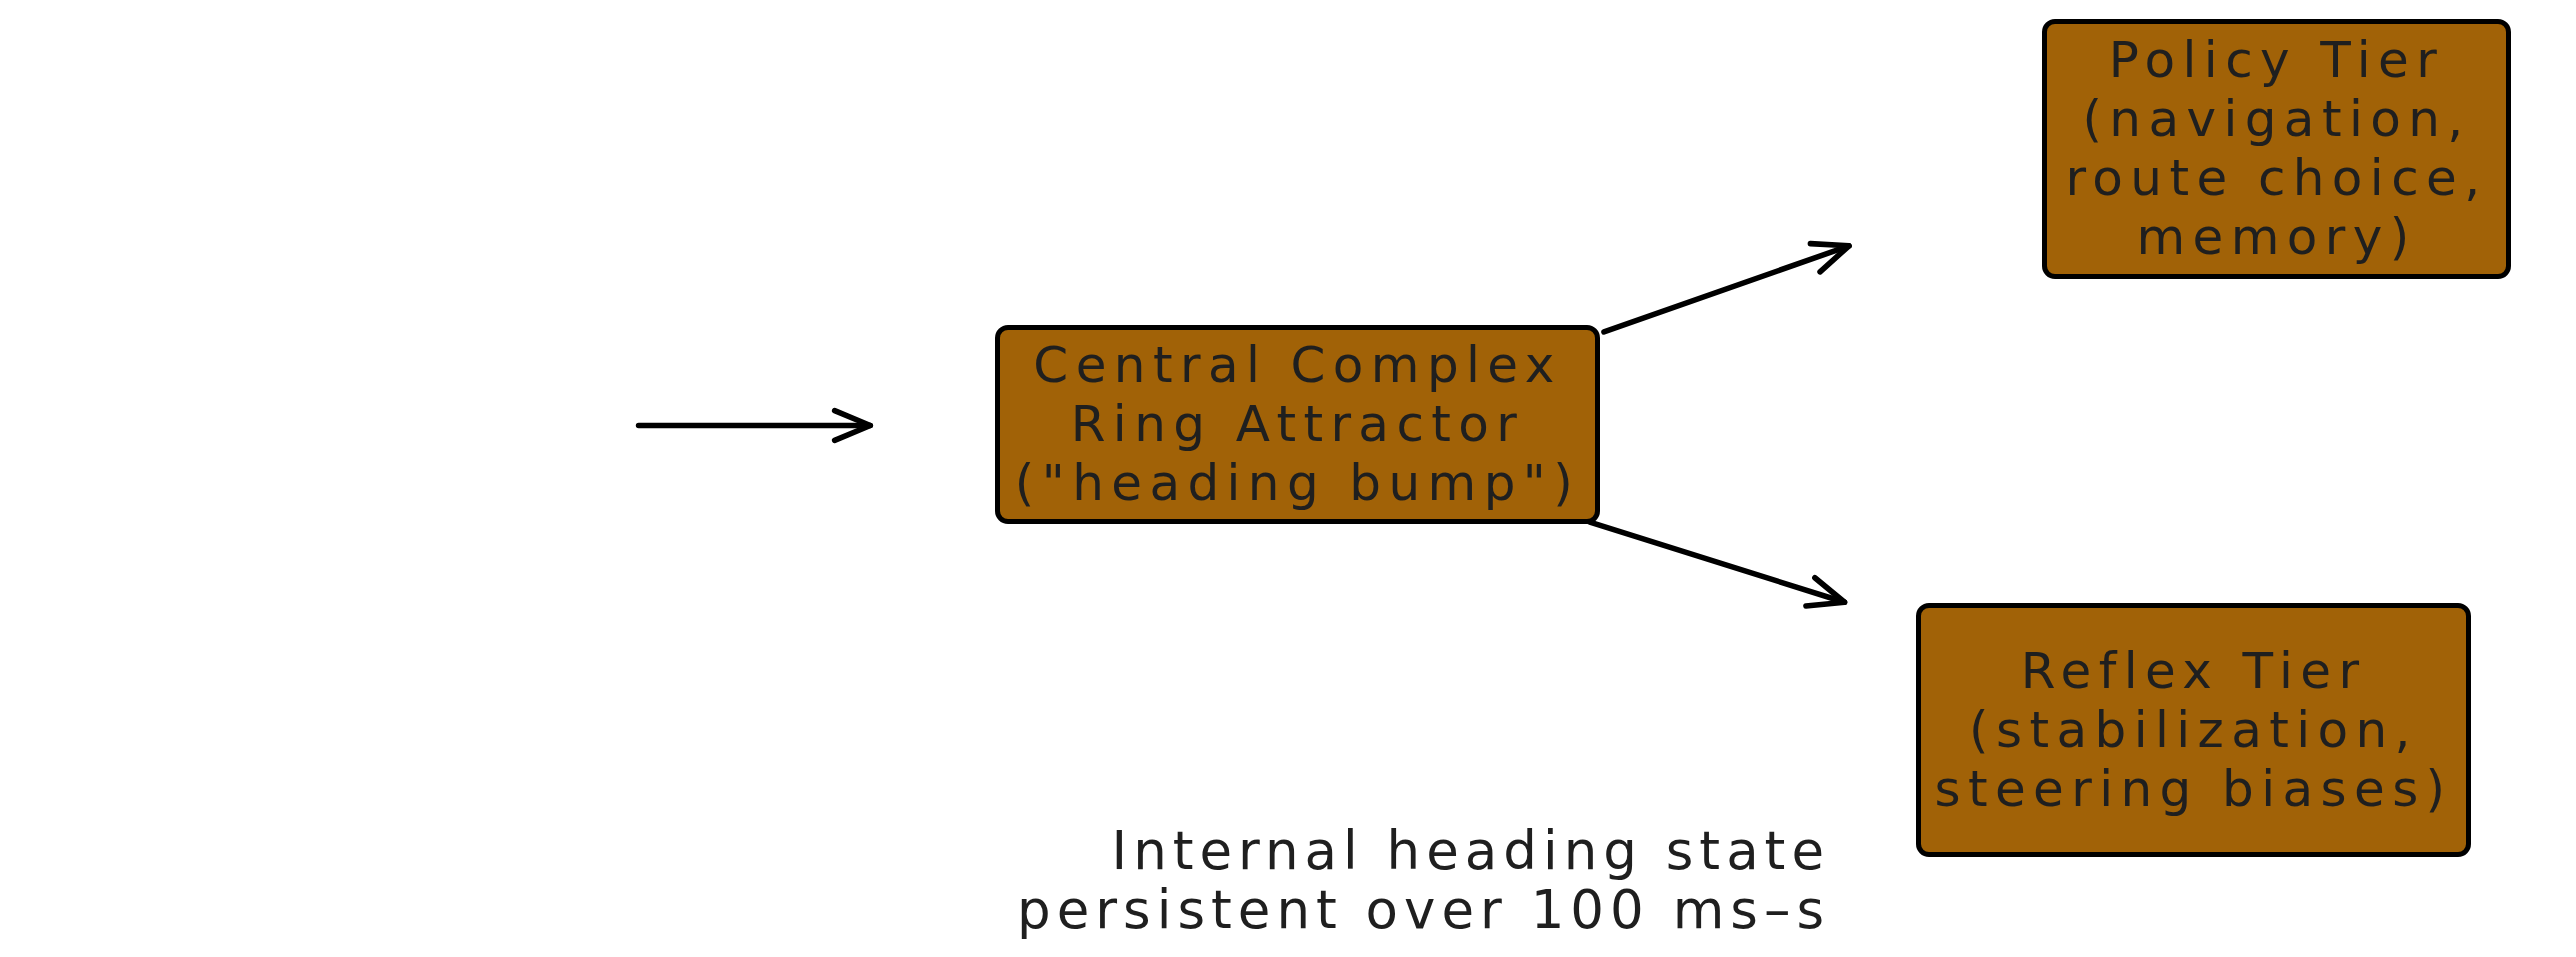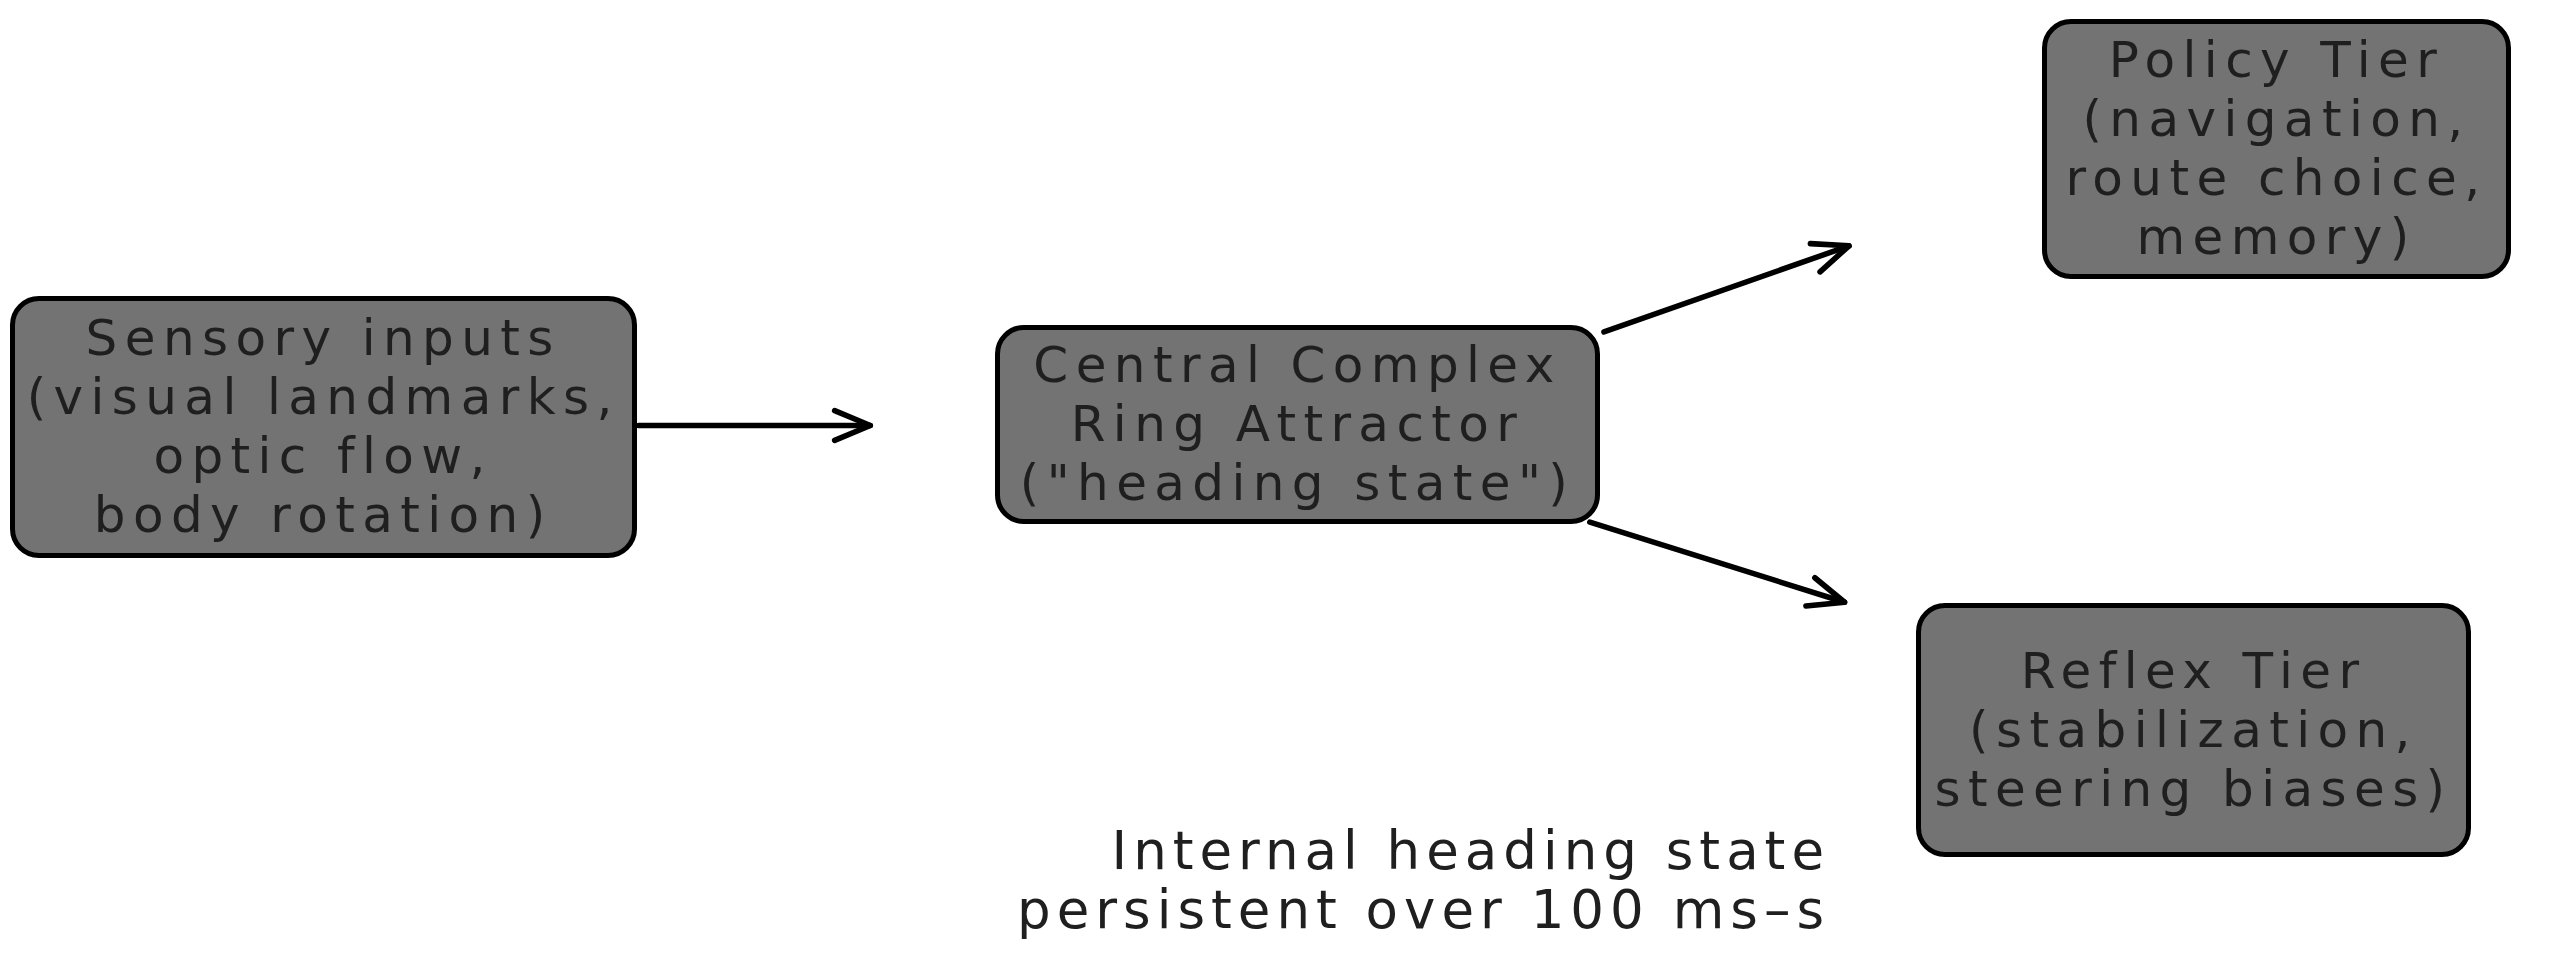--- a/index.html
+++ b/index.html
@@ -27,22 +27,22 @@
     stroke: #000000;
     stroke-width: 7.5;
     fill: none;
     stroke-linecap: round;
     stroke-linejoin: round;
   }
   .node {
     position: absolute;
     box-sizing: border-box;
     border: 5.2px solid #000000;
-    border-radius: 29px;
-    background: #737373;
+    border-radius: 13px;
+    background: #a16207;
     display: flex;
     align-items: center;
     justify-content: center;
   }
   .node-label {
     white-space: pre;
     text-align: center;
     font-size: 50px;
     line-height: 59px;
     letter-spacing: 7.4px;
@@ -78,31 +78,25 @@
     <g>
       <path class="arrow-stroke" d="M 2160 447 L 2490 331"></path>
       <path class="arrow-stroke" d="M 2451 366 L 2490 331 L 2438 328"></path>
     </g>
     <g>
       <path class="arrow-stroke" d="M 2141 703 L 2484 811"></path>
       <path class="arrow-stroke" d="M 2432 816 L 2484 811 L 2444 778"></path>
     </g>
   </svg>
 
-  <div class="node node-sensory">
-    <span class="node-label">Sensory inputs
-(visual landmarks,
-optic flow,
-body rotation)</span>
-  </div>
 
   <div class="node node-ring">
     <span class="node-label">Central Complex
 Ring Attractor
-("heading state")</span>
+("heading bump")</span>
   </div>
 
   <div class="node node-policy">
     <span class="node-label">Policy Tier
 (navigation,
 route choice,
 memory)</span>
   </div>
 
   <div class="node node-reflex">

